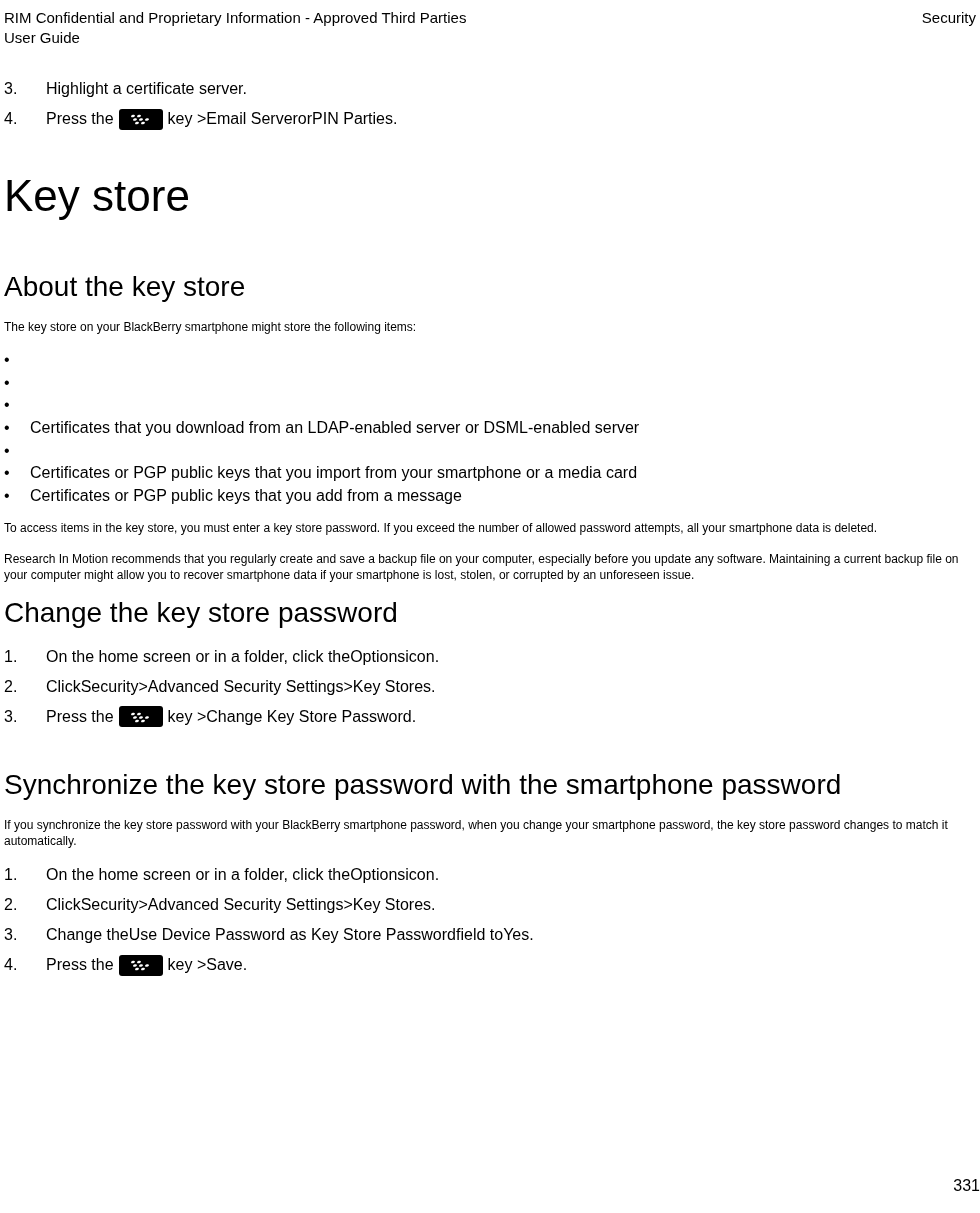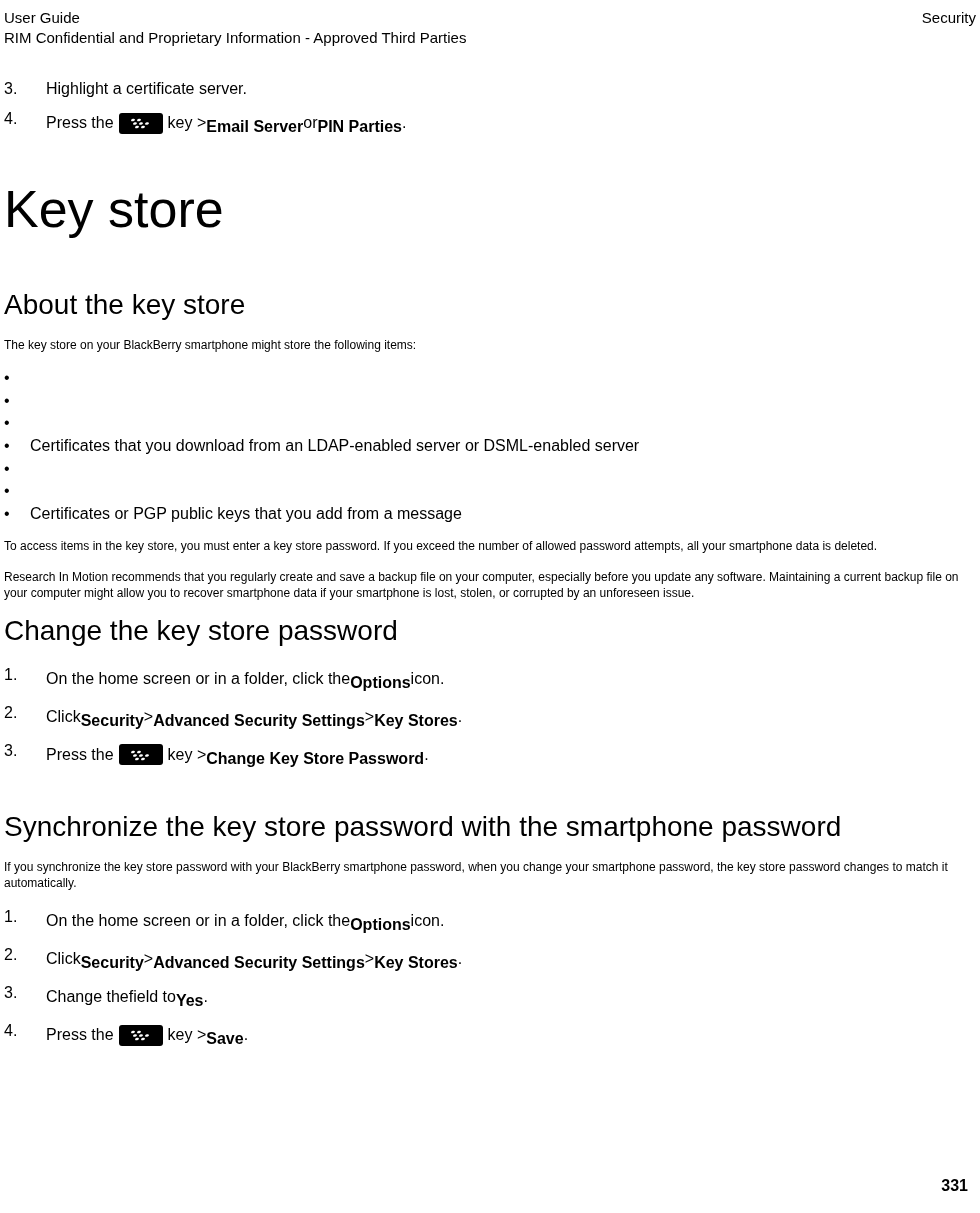--- a/index.html
+++ b/index.html
@@ -32,21 +32,21 @@
       min-width: 42px;
     }
     .numbered-item .content {
       flex: 1;
       display: flex;
       align-items: center;
       flex-wrap: wrap;
       gap: 4px 0;
     }
     h1 {
-      font-size: 52px;
+      font-size: 44px;
       font-weight: normal;
       margin-bottom: 50px;
       margin-top: 30px;
     }
     h2 {
       font-size: 28px;
       font-weight: normal;
       margin-bottom: 16px;
     }
     .para {
@@ -75,33 +75,32 @@
       height: 21px;
       background: #000;
       border-radius: 3px;
       margin: 0 5px;
       vertical-align: middle;
     }
     .bb-icon svg { display: block; }
     .page-num {
       position: absolute;
       bottom: 18px;
-      right: 12px;
+      right: 0;
       font-size: 16px;
-      font-weight: bold;
-    }
-    .bold { font-weight: bold; margin-top: 8px; }
+    }
+    .bold { font-weight: normal; }
   </style>
 </head>
 <body>
 
 <div class="header">
   <div class="header-left">
+    <div>RIM Confidential and Proprietary Information - Approved Third Parties</div>
     <div>User Guide</div>
-    <div>RIM Confidential and Proprietary Information - Approved Third Parties</div>
   </div>
   <div class="header-right">Security</div>
 </div>
 
 <ol class="numbered-list">
   <li class="numbered-item">
     <span class="num">3.</span>
     <span class="content">Highlight a certificate server.</span>
   </li>
   <li class="numbered-item">
@@ -146,20 +145,21 @@
     </li>
     <li class="bullet-item">
       <span class="dot">•</span>
       <span>Certificates that you download from an LDAP-enabled server or DSML-enabled server</span>
     </li>
     <li class="bullet-item">
       <span class="dot">•</span>
     </li>
     <li class="bullet-item">
       <span class="dot">•</span>
+      <span>Certificates or PGP public keys that you import from your smartphone or a media card</span>
     </li>
     <li class="bullet-item">
       <span class="dot">•</span>
       <span>Certificates or PGP public keys that you add from a message</span>
     </li>
   </ul>
 <p class="para">To access items in the key store, you must enter a key store password. If you exceed the number of allowed password attempts, all your smartphone data is deleted.</p>
 <p class="para">Research In Motion recommends that you regularly create and save a backup file on your computer, especially before you update any software. Maintaining a current backup file on your computer might allow you to recover smartphone data if your smartphone is lost, stolen, or corrupted by an unforeseen issue.</p>
 
 <h2>Change the key store password</h2>
@@ -228,20 +228,21 @@
         <span class="bold">Advanced Security Settings</span>
         <span> &gt; </span>
         <span class="bold">Key Stores</span>
         <span>.</span>
       </span>
     </li>
     <li class="numbered-item">
       <span class="num">3.</span>
       <span class="content">
         <span>Change the </span>
+        <span class="bold">Use Device Password as Key Store Password</span>
         <span> field to </span>
         <span class="bold">Yes</span>
         <span>.</span>
       </span>
     </li>
     <li class="numbered-item">
       <span class="num">4.</span>
       <span class="content">
         <span>Press the </span>
         <span class="bb-icon">

